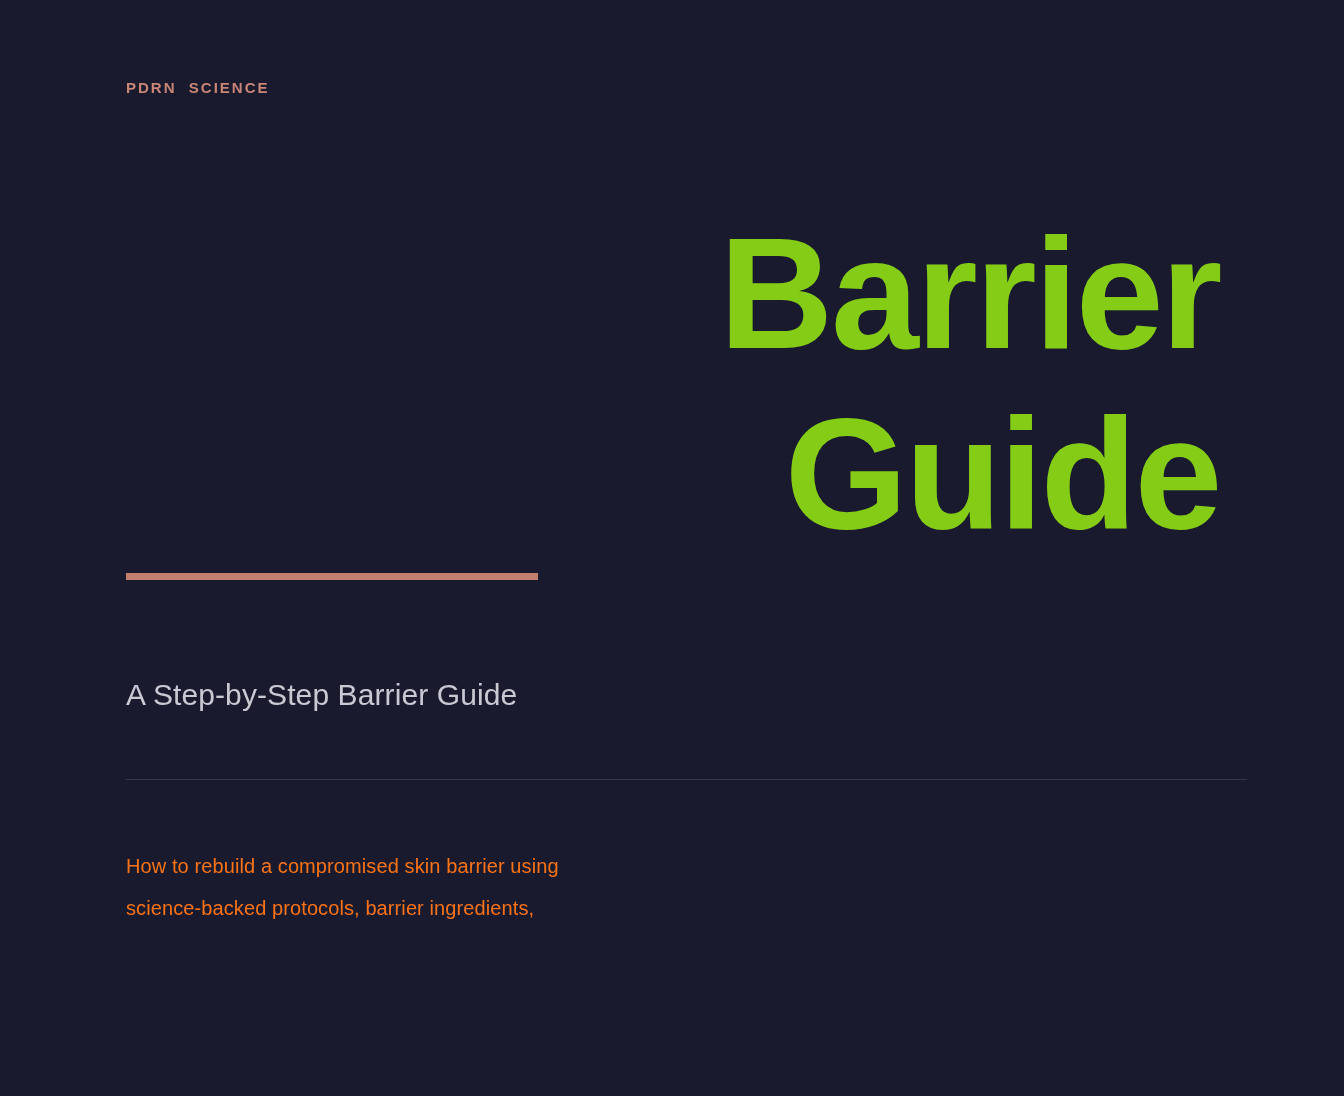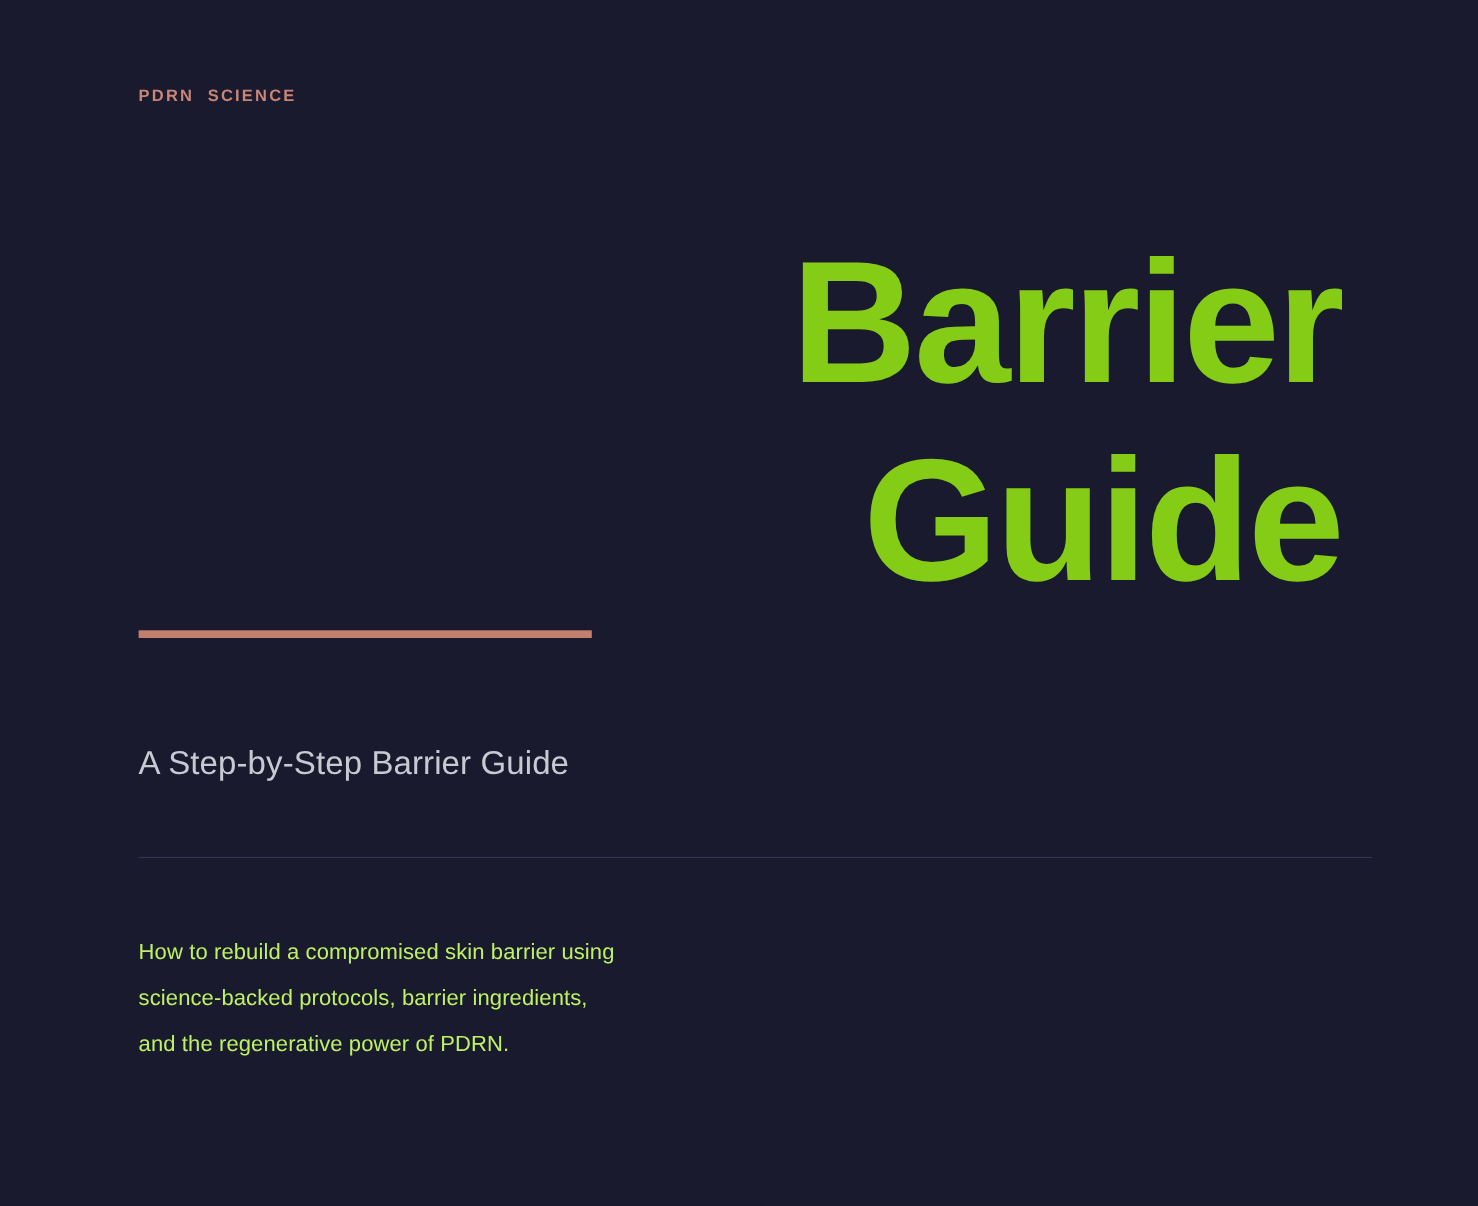--- a/index.html
+++ b/index.html
@@ -95,21 +95,21 @@
     position: absolute;
     left: 126px;
     top: 846px;
     width: 620px;
   }
   .body-line {
     display: block;
     font-size: 20px;
     font-weight: normal;
     line-height: 41.5px;
-    color: #bef264;
+    color: #f97316;
     letter-spacing: 0.1px;
     white-space: pre;
   }
 </style>
 </head>
 <body>
 
 <div class="cover">
 
   <div class="eyebrow">PDRN  SCIENCE</div>
@@ -121,16 +121,15 @@
 
   <div class="accent-rule"></div>
 
   <div class="subtitle">A Step-by-Step Barrier Guide</div>
 
   <div class="divider"></div>
 
   <div class="body-copy">
     <span class="body-line">How to rebuild a compromised skin barrier using</span>
     <span class="body-line">science-backed protocols, barrier ingredients,</span>
-    <span class="body-line">and the regenerative power of PDRN.</span>
   </div>
 
 </div>
 
 </body></html>

